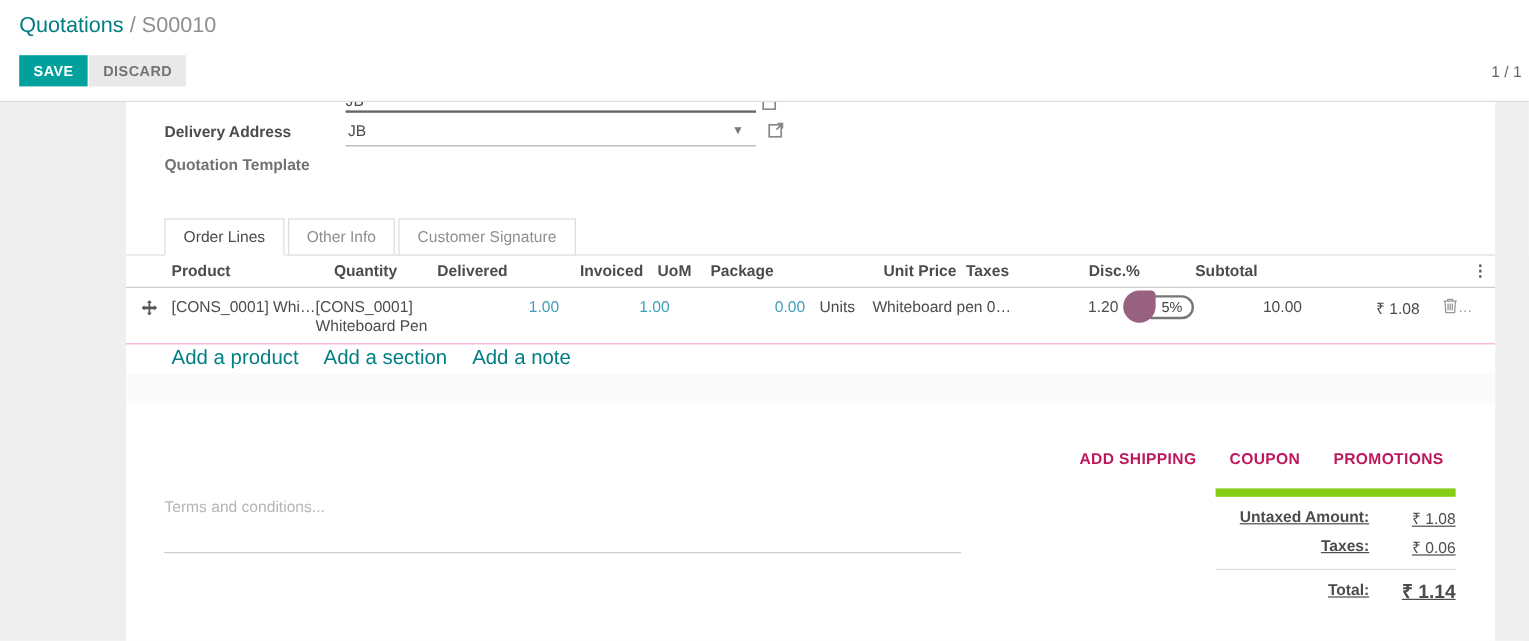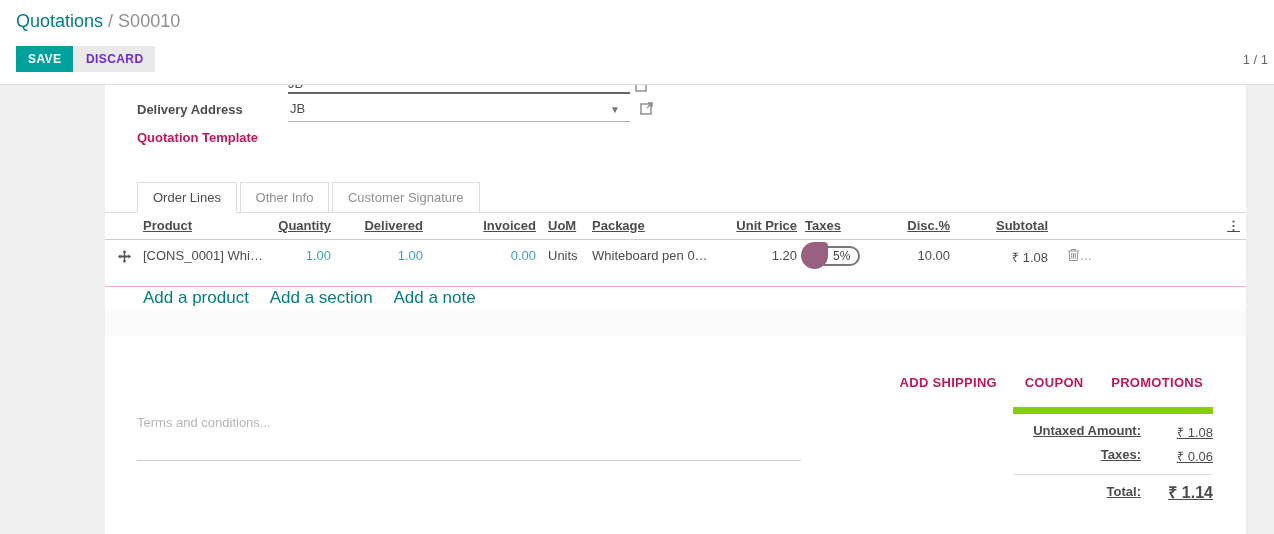--- a/index.html
+++ b/index.html
@@ -9,55 +9,55 @@
   
   .control-panel { position:absolute; left:0; top:0; width:1274px; height:85px;
     background:#fff; border-bottom:1px solid #ddd; z-index:5; }
   .breadcrumb { position:absolute; left:16px; top:11px; font-size:18px; }
   .breadcrumb .bc-link { color:#017e84; cursor:pointer; }
   .breadcrumb .bc-sep, .breadcrumb .bc-current { color:#8f8f8f; }
   .btn { position:absolute; top:46px; height:26px; line-height:26px; padding:0 12px;
     font-size:12px; font-weight:bold; letter-spacing:.4px; border:none; cursor:pointer;
     font-family:"Liberation Sans", sans-serif; }
   .btn-save { left:16px; background:#00a09d; color:#fff; }
-  .btn-discard { left:74px; background:#e9e9e9; color:#6d28d9; }
+  .btn-discard { left:74px; background:#e9e9e9; color:#737373; }
   .pager { position:absolute; right:6px; top:52px; font-size:13px; color:#666;text-align:right; }
 
   
   .content { position:absolute; left:0; top:85px; width:1274px; height:449px; background:#efefef; }
   .sheet { position:absolute; left:105px; top:0; width:1141px; height:449px;
     background:#fff; overflow:hidden; font-size:13px; }
 
   
   .cut-field { position:absolute; left:183px; top:0; width:342px; height:9px;
     overflow:hidden; border-bottom:2px solid #666; }
   .cut-field span { display:block; margin-top:-9px; font-size:13px; }
   .cut-ext-icon { position:absolute; left:530px; top:-7px; }
   .field-label { position:absolute; left:32px; font-weight:bold; font-size:13px; }
   .lbl-delivery { top:17px; color:#4c4c4c; }
-  .lbl-template { top:45px; color:#be185d; }
+  .lbl-template { top:45px; color:#737373; }
   .field-delivery { position:absolute; left:183px; top:13px; width:342px; height:24px;
     border-bottom:1px solid #b0b0b0; }
   .field-delivery .val { position:absolute; left:2px; top:3px; font-size:13px; }
   .caret { position:absolute; right:10px; top:6px; font-size:10px; color:#777; }
   .ext-icon { position:absolute; left:352px; top:3px; }
 
   
   .tabbar { position:absolute; left:0; top:97px; width:1141px; height:31px;
     border-bottom:1px solid #ddd; padding-left:32px; }
   .tab { display:inline-block; height:31px; line-height:30px; padding:0 15px;
     border:1px solid #ddd; background:#fff; font-size:13px; color:#8f8f8f;
     margin-right:-1px; cursor:pointer; vertical-align:bottom; }
   .tab.active { color:#4c4c4c; border-bottom:1px solid #fff; }
 
   
   .olist { position:absolute; left:0; top:128px; width:1141px; }
   .orow { display:flex; width:1141px; }
   .ohead { height:27px; border-bottom:1px solid #ccc; font-weight:bold; }
-  .ohead .cell { padding-top:5px;text-decoration:underline; }
+  .ohead .cell { padding-top:5px; }
   .cell { font-size:13px; overflow:hidden; white-space:nowrap; }
   .c-handle   { width:38px;  text-align:center; }
   .c-product  { width:120px; }
   .c-desc     { width:135px; }
   .c-qty      { width:70px;  text-align:right; padding-right:2px; }
   .c-deliv    { width:90px;  text-align:right; }
   .c-inv      { width:115px; text-align:right; padding-right:2px; }
   .c-uom      { width:45px;  padding-left:10px; }
   .c-package  { width:135px; padding-left:9px; }
   .c-uprice   { width:80px;  text-align:right; padding-right:1px; }
@@ -165,20 +165,24 @@
         <div class="cell c-rest"><span class="col-toggle">⋮</span></div>
       </div>
 
       <div class="orow data-row">
         <div class="cell c-handle drag-icon">
           <svg width="13" height="13" viewBox="0 0 14 14" style="margin:2px auto 0;">
               <path d="M7 0 L9.2 2.6 H7.8 V5.8 H11.4 V4.6 L14 7 L11.4 9.4 V8.2 H7.8 V11.4 H9.2 L7 14 L4.8 11.4 H6.2 V8.2 H2.6 V9.4 L0 7 L2.6 4.6 V5.8 H6.2 V2.6 H4.8 Z" fill="#555"></path>
             </svg>
         </div>
         <div class="cell c-product">[CONS_0001] Whi…</div>
+        <div class="cell c-desc">
+          <div>[CONS_0001]</div>
+          <div class="desc-l2">Whiteboard Pen</div>
+        </div>
         <div class="cell c-qty num-blue">1.00</div>
         <div class="cell c-deliv num-blue">1.00</div>
         <div class="cell c-inv num-blue">0.00</div>
         <div class="cell c-uom">Units</div>
         <div class="cell c-package">Whiteboard pen 0…</div>
         <div class="cell c-uprice">1.20</div>
         <div class="cell c-taxes">
           <span class="tax-wrap">
             <span class="tax-blob"></span>
             <span class="tax-pill">5%</span>

